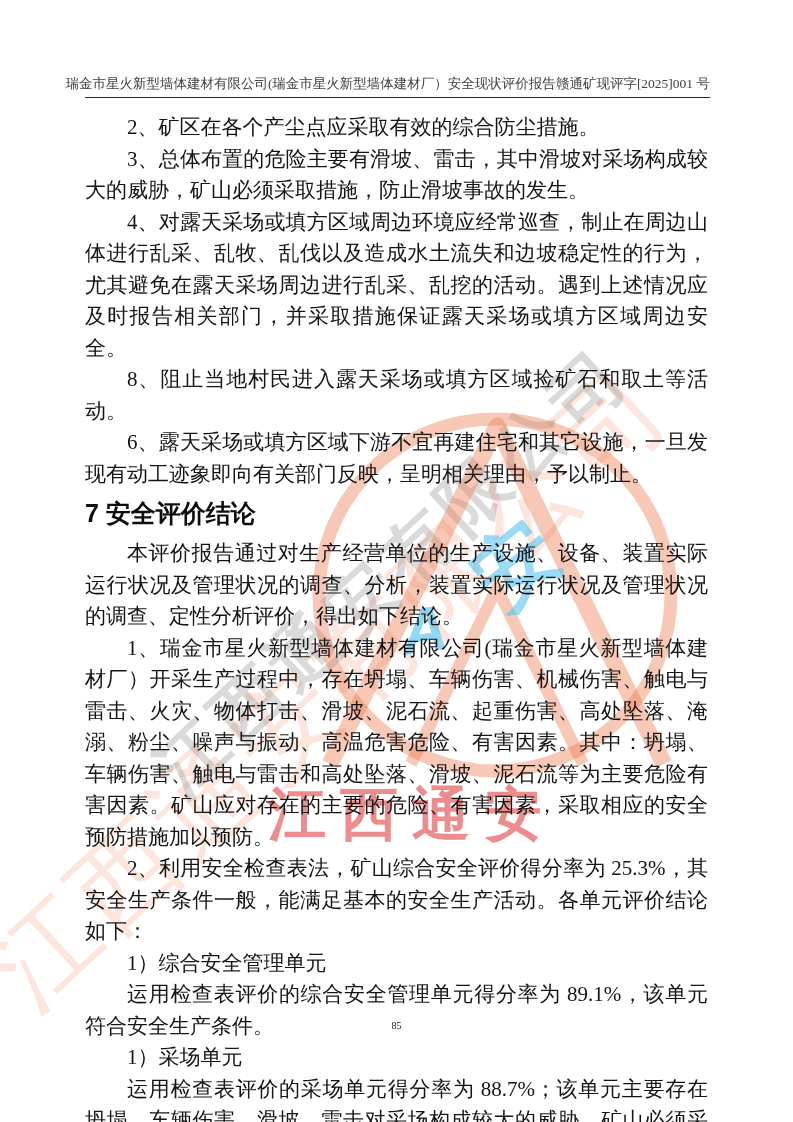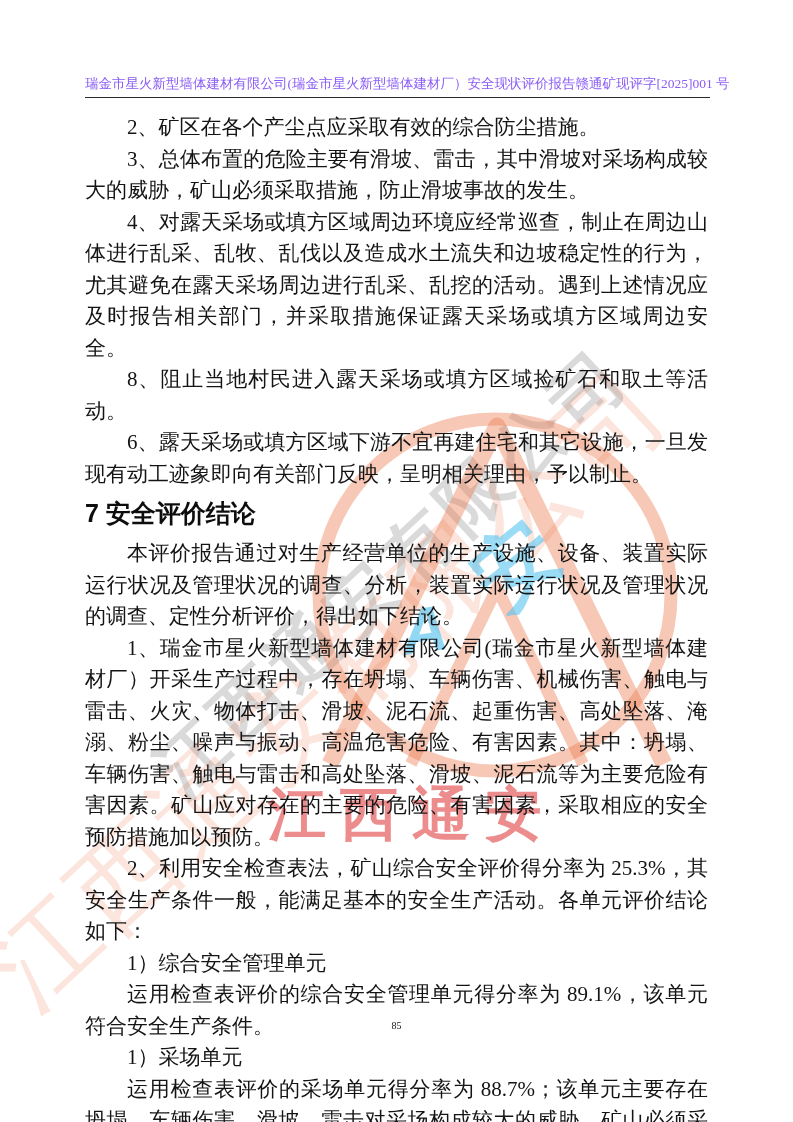--- a/index.html
+++ b/index.html
@@ -7,22 +7,22 @@
     position:relative;
     width:793px;height:1122px;
     background:#ffffff;
     overflow:hidden;
     font-family:"Liberation Serif","DejaVu Serif",serif;
     color:#141414;
   }
   
   .hdr{
     position:absolute;left:85px;right:83px;top:74px;
-    display:flex;justify-content:flex-start;align-items:baseline;
-    font-size:13.5px;line-height:20px;color:#8b5cf6;
+    display:flex;justify-content:flex-end;align-items:baseline;
+    font-size:13.5px;line-height:20px;color:#404040;
     white-space:nowrap;
   }
   .hdr-rule{
     position:absolute;left:85px;right:83px;top:97px;
     border-top:1.6px solid #2a2a2a;height:0;
   }
   
   .wm-layer{position:absolute;inset:0;z-index:0;pointer-events:none;}
   .wm-diag-gray{
     position:absolute;left:392px;top:572px;

